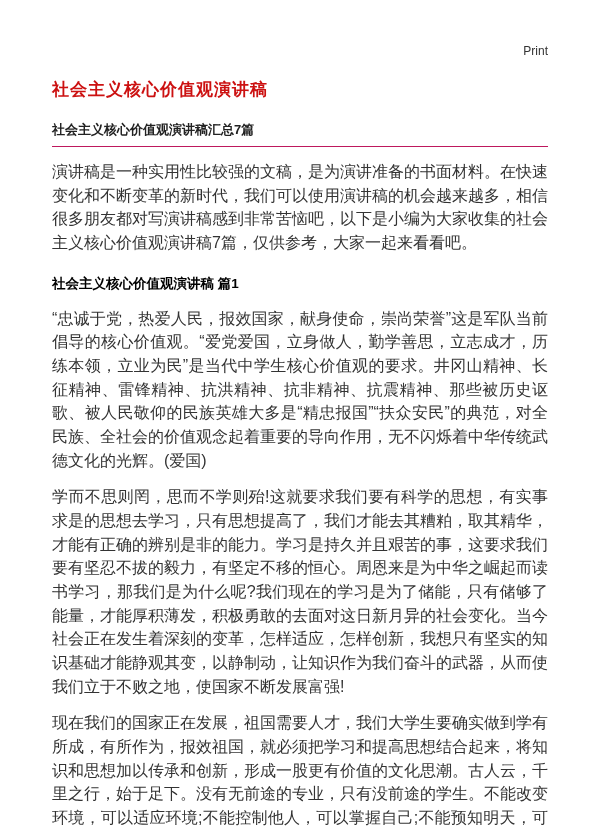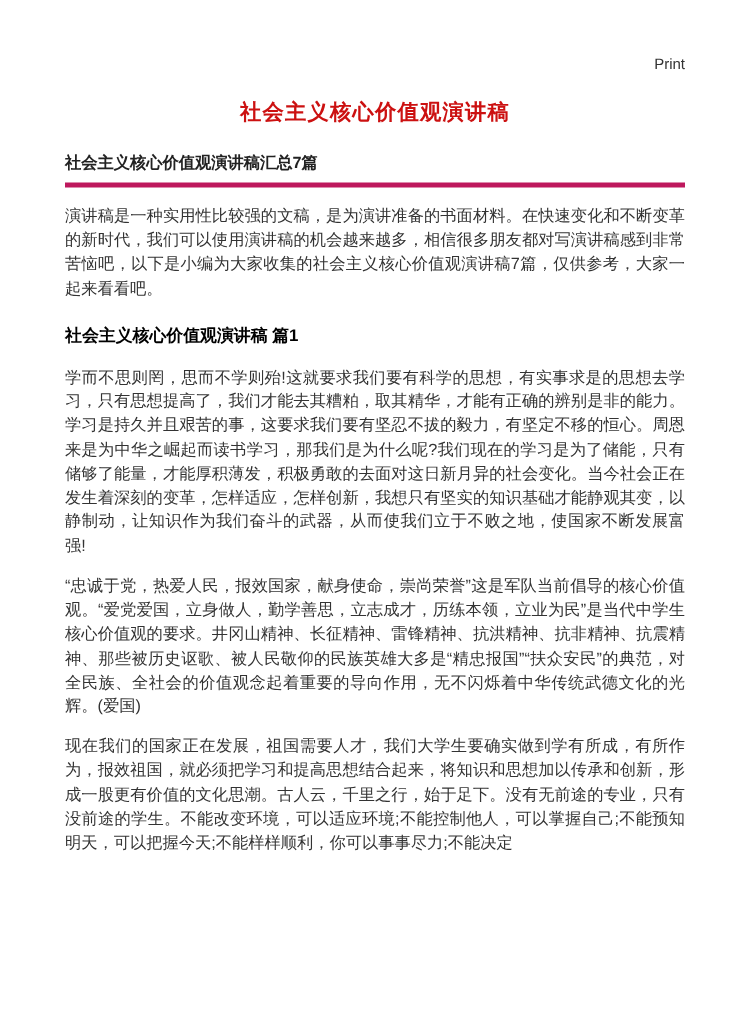--- a/index.html
+++ b/index.html
@@ -19,39 +19,38 @@
     padding: 44px 52px 0 52px;
   }
   .print-label {
     font-size: 12px;
     color: #333333;
     margin: 0 0 20px 2px;
     text-align: right;
   }
   .doc-title {
     color: #cc1111;
-    text-align: center;
     font-size: 17px;
     font-weight: bold;
     margin: 0 0 20px 0;
     letter-spacing: 1px;
   }
   .subtitle-wrap {
-    border-bottom: 4px solid #be185d;
+    border-bottom: 1px solid #be185d;
     padding-bottom: 7px;
     margin-bottom: 10px;
   }
   .doc-subtitle {
     font-size: 13px;
     font-weight: bold;
     margin: 0;
     color: #222222;
   }
   .body-text p {
-    font-size: 13px;
+    font-size: 16px;
     line-height: 1.48;
     margin: 13px 0;
     text-align: justify;
   }
   .section-heading {
     font-size: 13.5px;
     font-weight: bold;
     color: #000000;
     margin: 20px 0 14px 0;
   }
@@ -70,21 +69,21 @@
   </div>
 
   <div class="body-text">
 
     <p>演讲稿是一种实用性比较强的文稿，是为演讲准备的书面材料。在快速变化和不断变革的新时代，我们可以使用演讲稿的机会越来越多，相信很多朋友都对写演讲稿感到非常苦恼吧，以下是小编为大家收集的社会主义核心价值观演讲稿7篇，仅供参考，大家一起来看看吧。</p>
 
     <h3 class="section-heading">社会主义核心价值观演讲稿 篇1</h3>
 
 
 
+    <p>“忠诚于党，热爱人民，报效国家，献身使命，崇尚荣誉”这是军队当前倡导的核心价值观。“爱党爱国，立身做人，勤学善思，立志成才，历练本领，立业为民”是当代中学生核心价值观的要求。井冈山精神、长征精神、雷锋精神、抗洪精神、抗非精神、抗震精神、那些被历史讴歌、被人民敬仰的民族英雄大多是“精忠报国”“扶众安民”的典范，对全民族、全社会的价值观念起着重要的导向作用，无不闪烁着中华传统武德文化的光辉。(爱国)</p>
+
     <p>学而不思则罔，思而不学则殆!这就要求我们要有科学的思想，有实事求是的思想去学习，只有思想提高了，我们才能去其糟粕，取其精华，才能有正确的辨别是非的能力。学习是持久并且艰苦的事，这要求我们要有坚忍不拔的毅力，有坚定不移的恒心。周恩来是为中华之崛起而读书学习，那我们是为什么呢?我们现在的学习是为了储能，只有储够了能量，才能厚积薄发，积极勇敢的去面对这日新月异的社会变化。当今社会正在发生着深刻的变革，怎样适应，怎样创新，我想只有坚实的知识基础才能静观其变，以静制动，让知识作为我们奋斗的武器，从而使我们立于不败之地，使国家不断发展富强!</p>
-
-    <p>“忠诚于党，热爱人民，报效国家，献身使命，崇尚荣誉”这是军队当前倡导的核心价值观。“爱党爱国，立身做人，勤学善思，立志成才，历练本领，立业为民”是当代中学生核心价值观的要求。井冈山精神、长征精神、雷锋精神、抗洪精神、抗非精神、抗震精神、那些被历史讴歌、被人民敬仰的民族英雄大多是“精忠报国”“扶众安民”的典范，对全民族、全社会的价值观念起着重要的导向作用，无不闪烁着中华传统武德文化的光辉。(爱国)</p>
 
     <p>现在我们的国家正在发展，祖国需要人才，我们大学生要确实做到学有所成，有所作为，报效祖国，就必须把学习和提高思想结合起来，将知识和思想加以传承和创新，形成一股更有价值的文化思潮。古人云，千里之行，始于足下。没有无前途的专业，只有没前途的学生。不能改变环境，可以适应环境;不能控制他人，可以掌握自己;不能预知明天，可以把握今天;不能样样顺利，你可以事事尽力;不能决定</p>
 
   </div>
 
 </div>
 
 </body></html>

